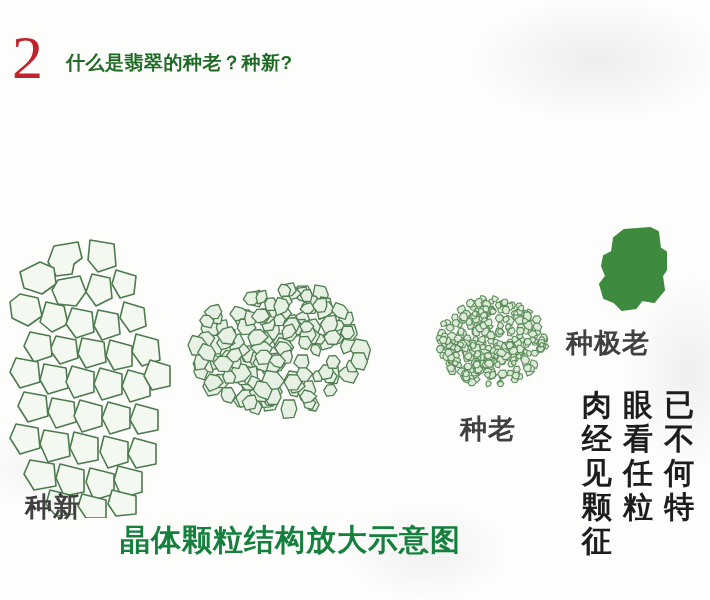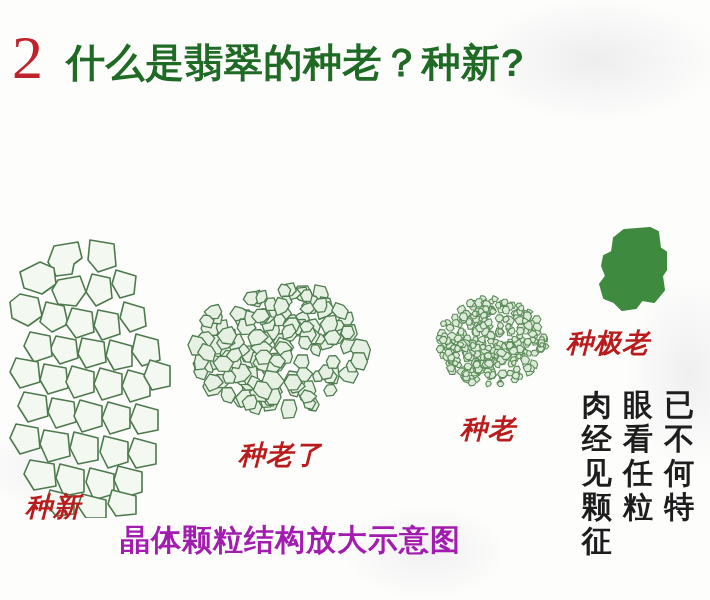--- a/index.html
+++ b/index.html
@@ -45,21 +45,21 @@
     line-height: 62px;
     font-weight: 400;
     color: #c0232b;
     letter-spacing: 0;
   }
 
   #question-heading {
     position: absolute;
     left: 66px;
     top: 45px;
-    font-size: 39px;
+    font-size: 19px;
     line-height: 36px;
     font-weight: 700;
     color: #1f6b25;
     white-space: nowrap;
     letter-spacing: 0.5px;
   }
 
   #definition-block {
     position: absolute;
     left: 62px;
@@ -97,39 +97,38 @@
   #cluster-medium   { left: 184px; top: 264px; }
   #cluster-fine     { left: 432px; top: 292px; }
   #cluster-solid    { left: 580px; top: 218px; }
 
   
   .grain-label {
     position: absolute;
     font-size: 27px;
     line-height: 30px;
     font-weight: 700;
-    color: #b91c1c;
+    color: #404040;
     white-space: nowrap;
     letter-spacing: 1px;
-    font-style: italic;
   }
   #label-new        { left: 25px;  top: 492px; }
   #label-old-done   { left: 238px; top: 440px; }
   #label-old        { left: 460px; top: 414px; text-align: right; }
   #label-very-old   { left: 566px; top: 328px; }
 
   
   #diagram-caption {
     position: absolute;
     left: 120px;
     top: 522px;
     font-size: 30px;
     line-height: 36px;
     font-weight: 700;
-    color: #a21caf;
+    color: #15803d;
     white-space: nowrap;
     letter-spacing: 1px;
   }
 
   
   #naked-eye-note {
     position: absolute;
     left: 576px;
     top: 388px;
     width: 124px;
@@ -670,21 +669,20 @@
 
   <div class="cluster" id="cluster-solid">
     <svg width="104" height="104" viewBox="0 0 104 104" xmlns="http://www.w3.org/2000/svg">
       <path d="M22 48 L24 38 L32 34 L34 20 L44 12 L70 10 L78 14 L80 30 L86 34 L86 52
                L82 58 L84 72 L74 84 L62 82 L56 90 L42 92 L34 84 L24 80 L20 66 L26 58 Z" fill="#3e8a3e" stroke="#3e8a3e" stroke-width="2" stroke-linejoin="round"></path>
     </svg>
   </div>
 
   <div class="grain-label" id="label-new">种新</div>
 
-  <div class="grain-label" id="label-old-done">种老了</div>
 
   <div class="grain-label" id="label-old">种老</div>
 
   <div class="grain-label" id="label-very-old">种极老</div>
 
   <div id="diagram-caption">晶体颗粒结构放大示意图</div>
 
   <div id="naked-eye-note">
       <span class="note-char">肉</span>
       <span class="note-char">眼</span>

